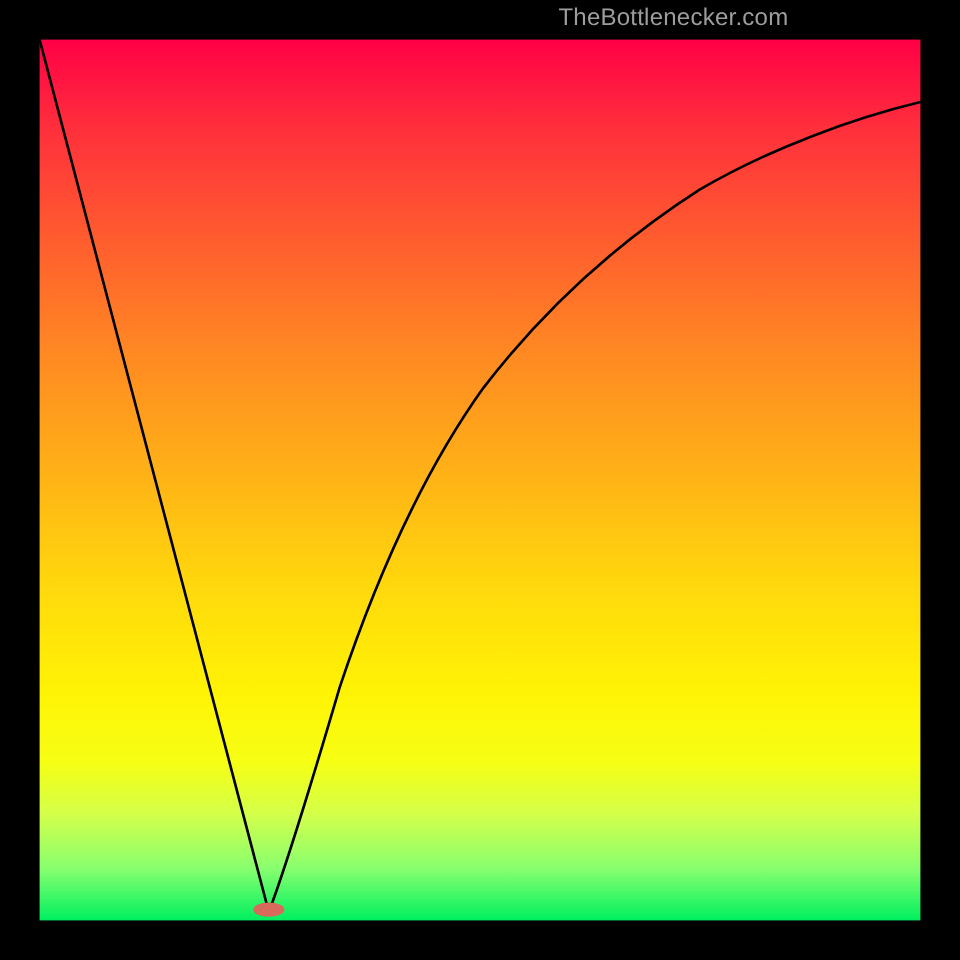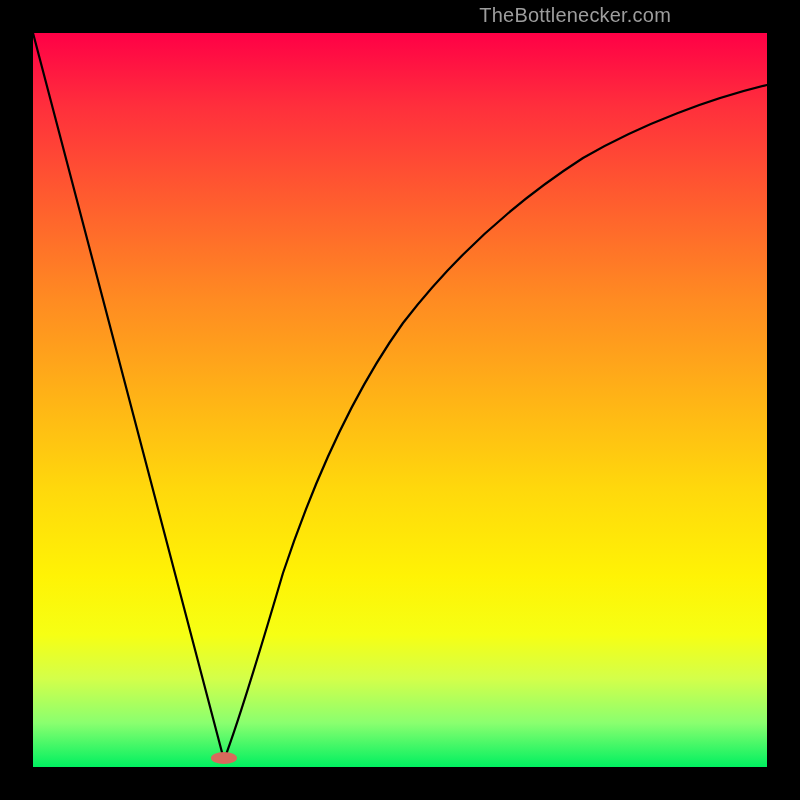--- a/index.html
+++ b/index.html
@@ -9,21 +9,20 @@
     height: 800px;
     overflow: hidden;
     background: #000;
     font-family: Arial, Helvetica, sans-serif;
   }
   .frame {
     position: relative;
     width: 667px;
     height: 800px;
     background: #000;
-    padding-left: 14px;
   }
   .plot-area {
     position: absolute;
     left: 33px;
     top: 33px;
     width: 734px;
     height: 734px;
     background: linear-gradient(
       to bottom,
       #ff0046 0%,

